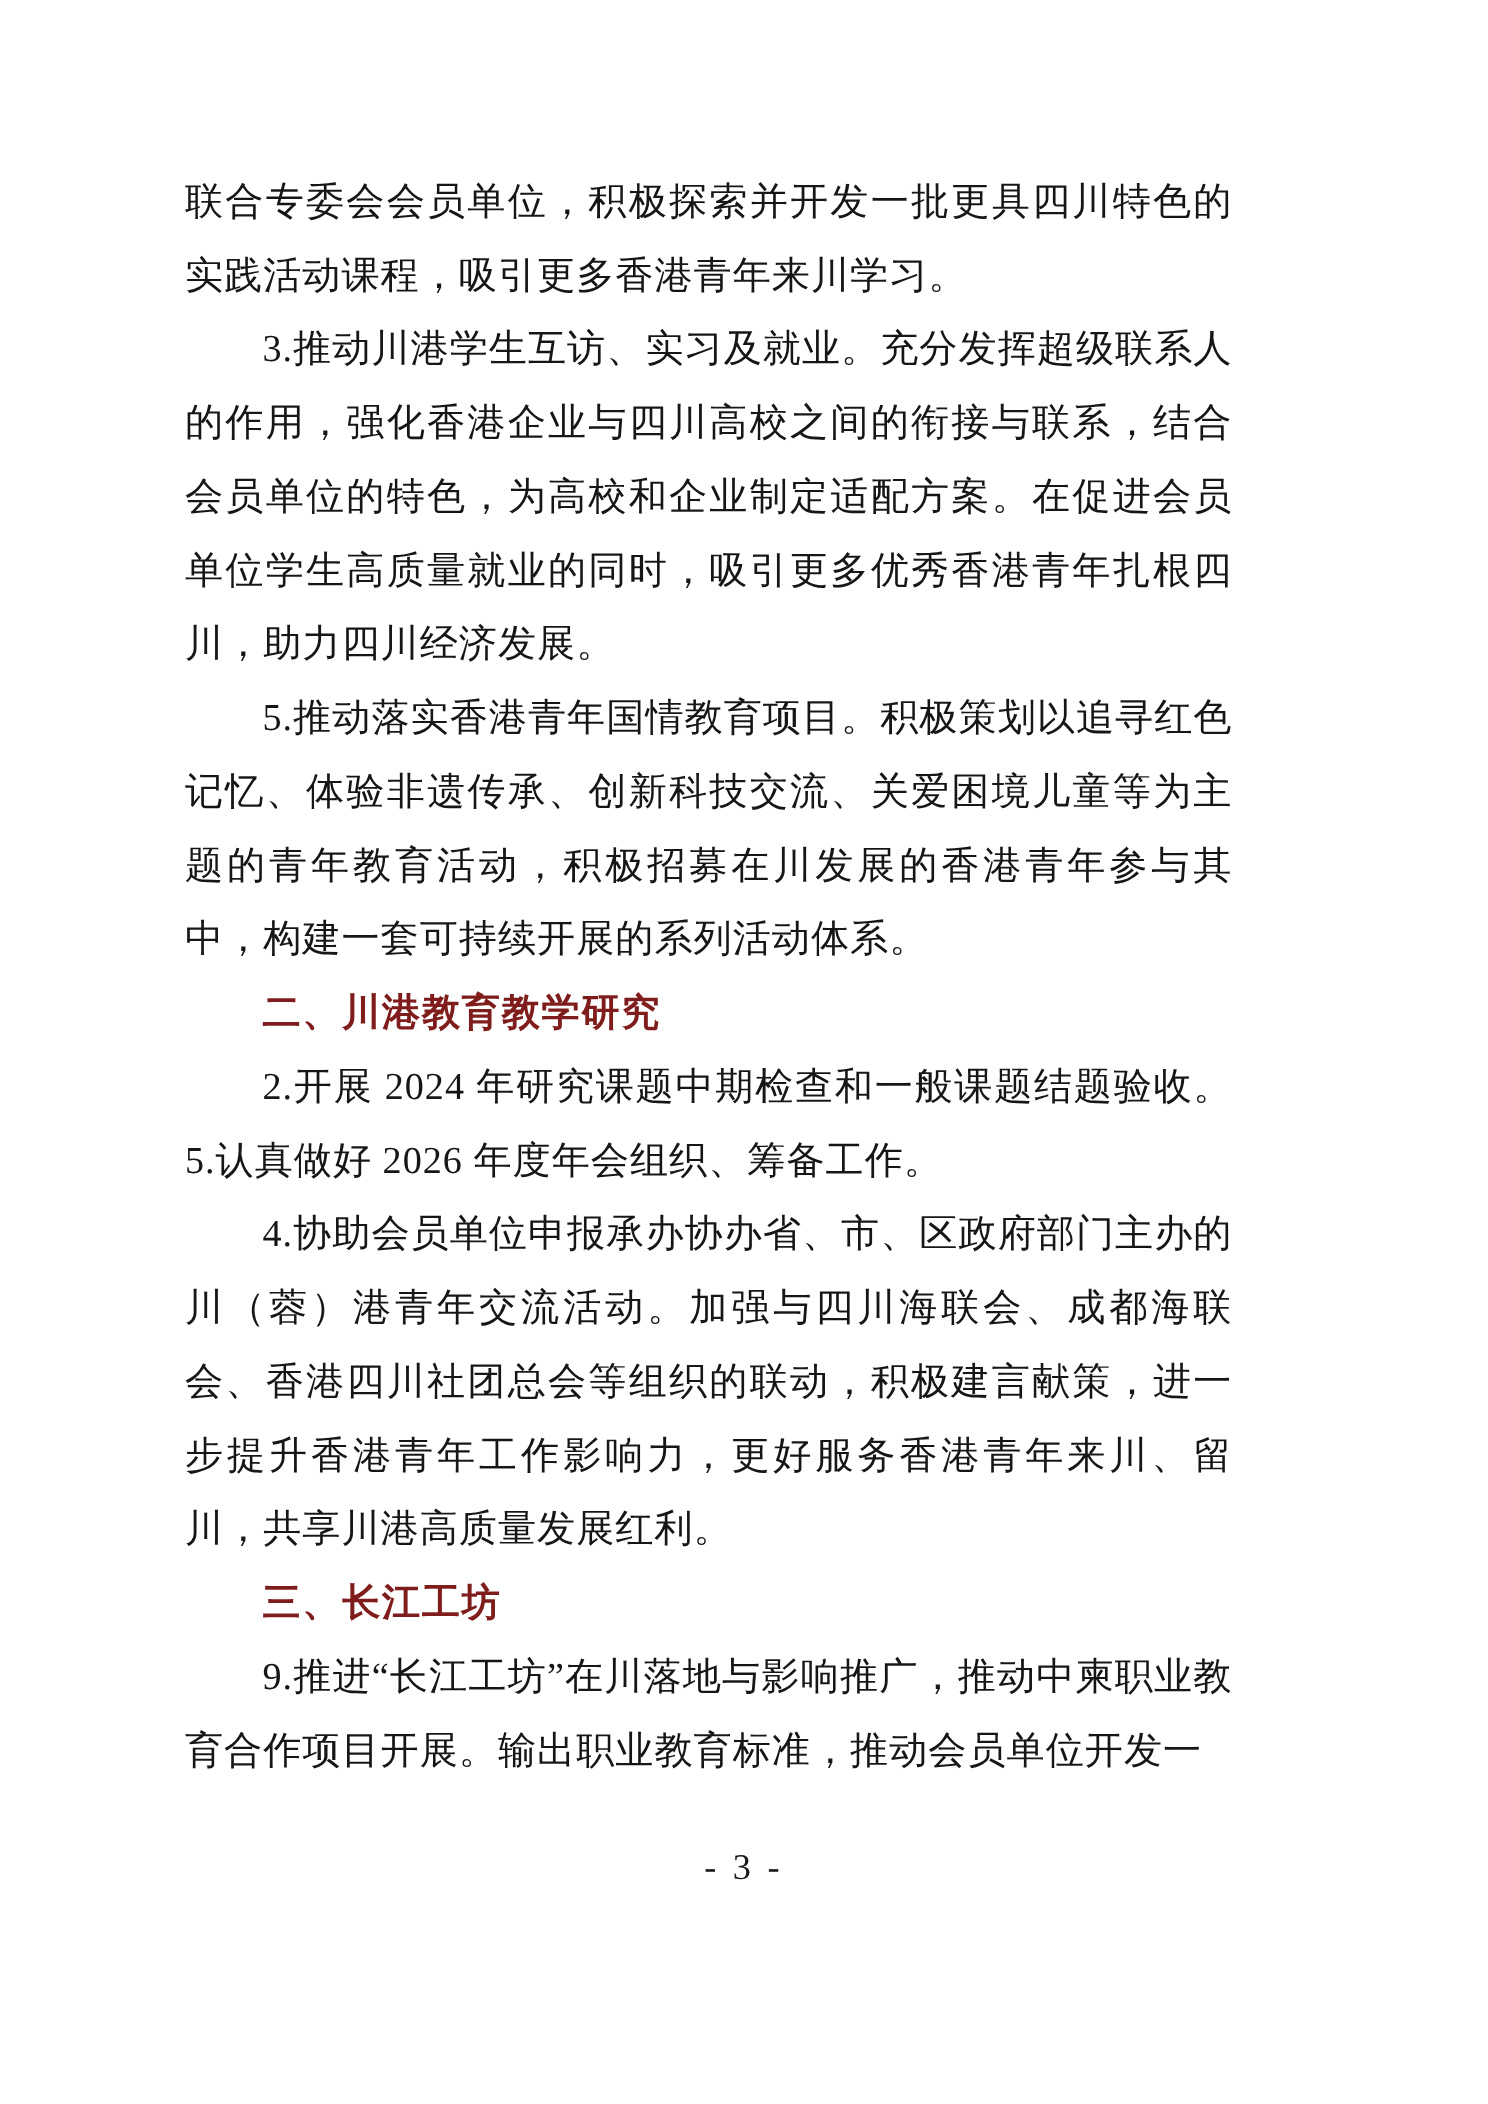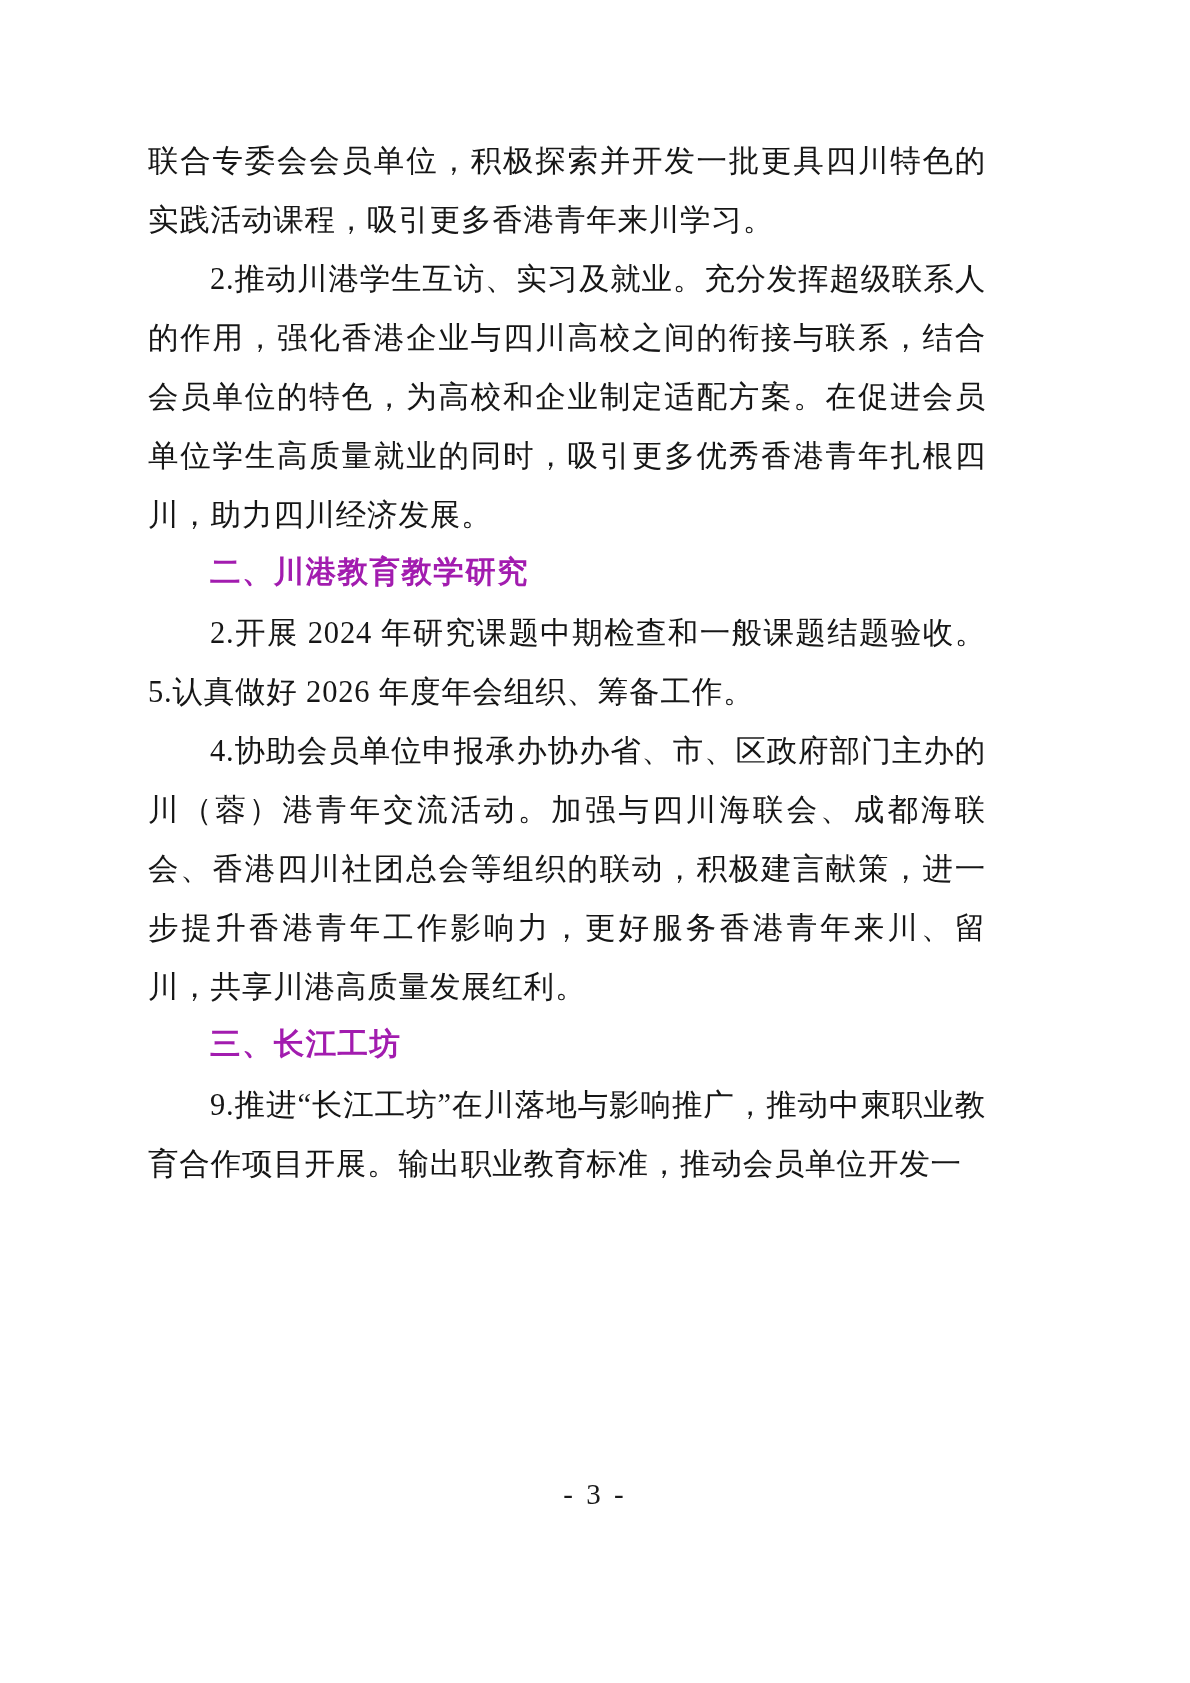--- a/index.html
+++ b/index.html
@@ -37,26 +37,26 @@
     font-family: "Liberation Serif", "DejaVu Serif", serif;
     word-break: break-all;
   }
   .para.no-indent {
     text-indent: 0;
   }
   
   .heading {
     font-size: 30.5px;
     line-height: 59px;
-    color: #a21caf;
+    color: #7f1d1d;
     font-weight: bold;
     text-indent: 62px;
     margin: 0;
     letter-spacing: 1.4px;
-    font-family: Liberation Mono, monospace;
+    font-family: Liberation Sans, sans-serif;
   }
   .pagenum {
     position: absolute;
     left: 0;
     right: 0;
     top: 1478px;
     text-align: center;
     font-size: 29px;
     color: #1a1a1a;
     letter-spacing: 3px;
@@ -64,22 +64,23 @@
   }
 </style>
 </head>
 <body>
 
 <div class="page">
   <div class="content">
 
     <p class="para no-indent">联合专委会会员单位，积极探索并开发一批更具四川特色的实践活动课程，吸引更多香港青年来川学习。</p>
 
-    <p class="para">2.推动川港学生互访、实习及就业。充分发挥超级联系人的作用，强化香港企业与四川高校之间的衔接与联系，结合会员单位的特色，为高校和企业制定适配方案。在促进会员单位学生高质量就业的同时，吸引更多优秀香港青年扎根四川，助力四川经济发展。</p>
+    <p class="para">3.推动川港学生互访、实习及就业。充分发挥超级联系人的作用，强化香港企业与四川高校之间的衔接与联系，结合会员单位的特色，为高校和企业制定适配方案。在促进会员单位学生高质量就业的同时，吸引更多优秀香港青年扎根四川，助力四川经济发展。</p>
 
+    <p class="para">5.推动落实香港青年国情教育项目。积极策划以追寻红色记忆、体验非遗传承、创新科技交流、关爱困境儿童等为主题的青年教育活动，积极招募在川发展的香港青年参与其中，构建一套可持续开展的系列活动体系。</p>
 
     <p class="heading">二、川港教育教学研究</p>
 
 
     <p class="para">2.开展 2024 年研究课题中期检查和一般课题结题验收。5.认真做好 2026 年度年会组织、筹备工作。</p>
 
     <p class="para">4.协助会员单位申报承办协办省、市、区政府部门主办的川（蓉）港青年交流活动。加强与四川海联会、成都海联会、香港四川社团总会等组织的联动，积极建言献策，进一步提升香港青年工作影响力，更好服务香港青年来川、留川，共享川港高质量发展红利。</p>
 
     <p class="heading">三、长江工坊</p>
 

